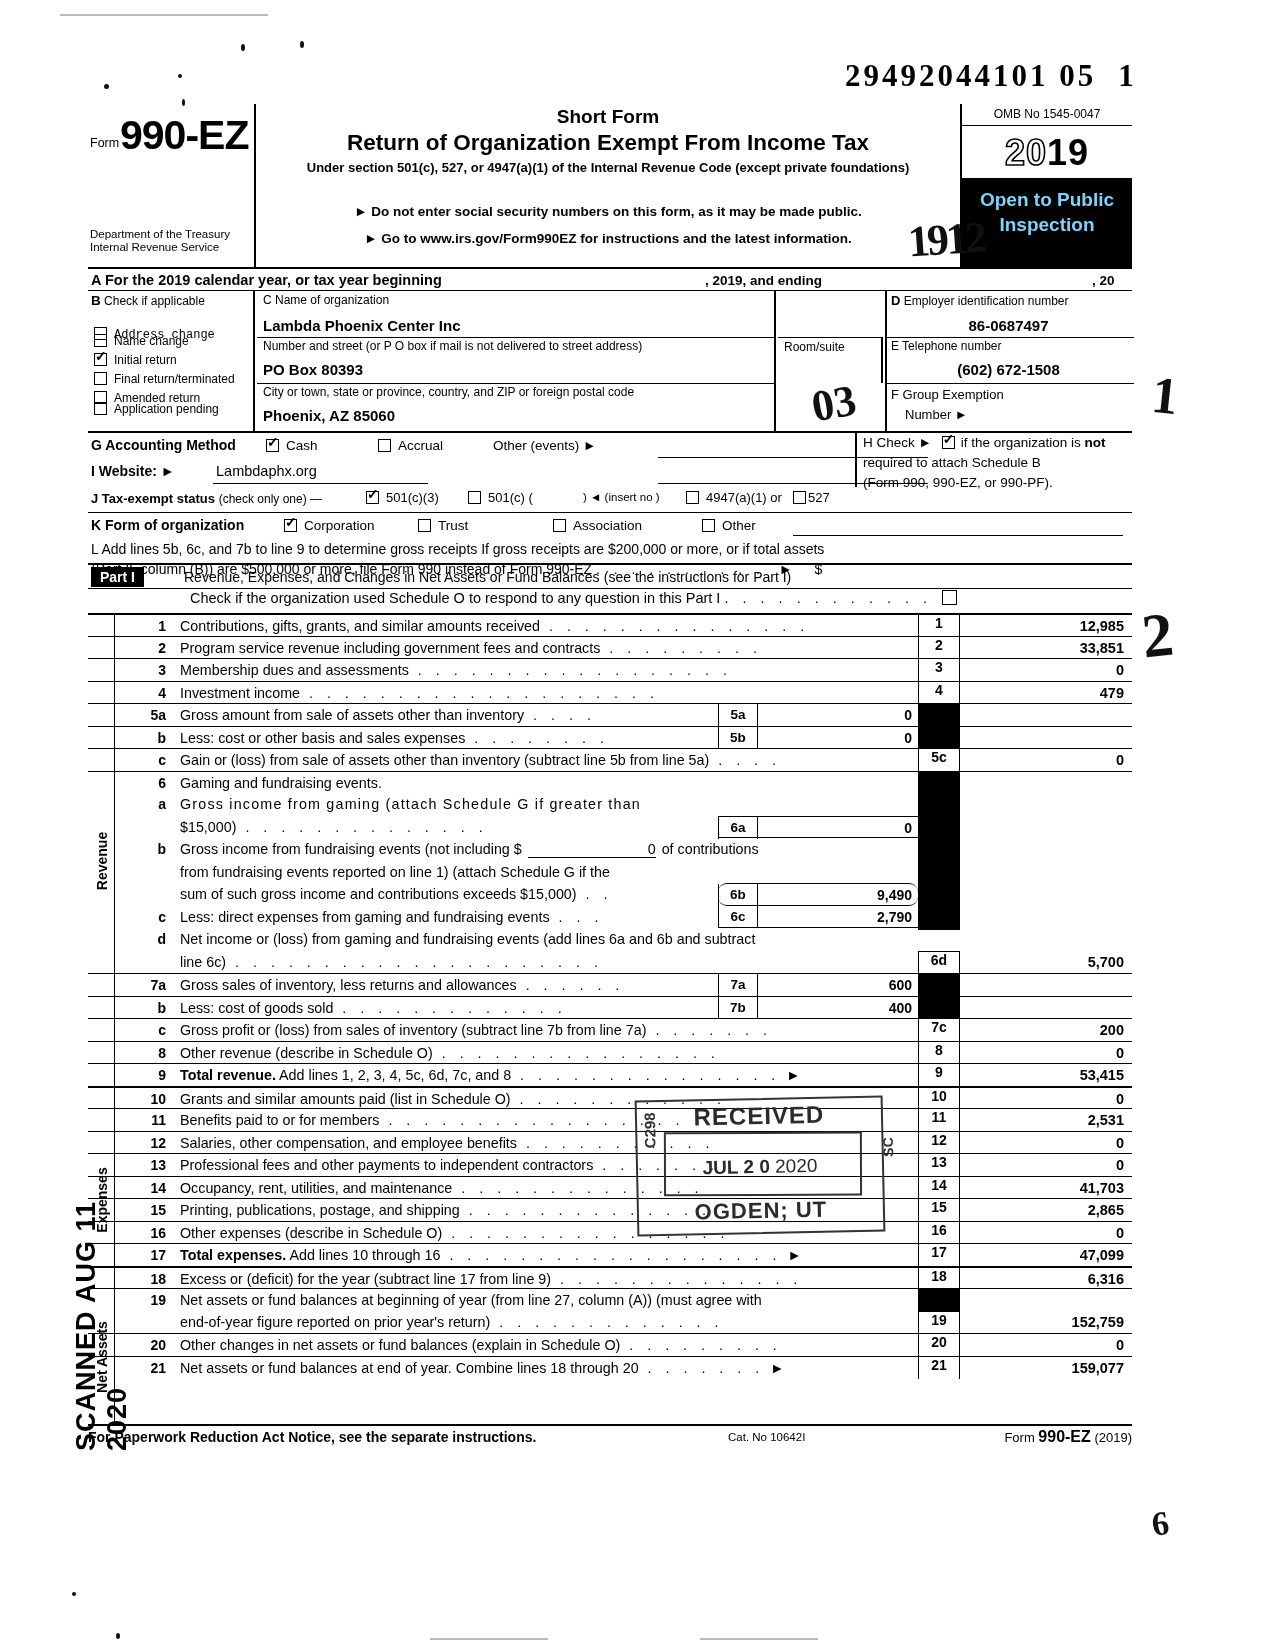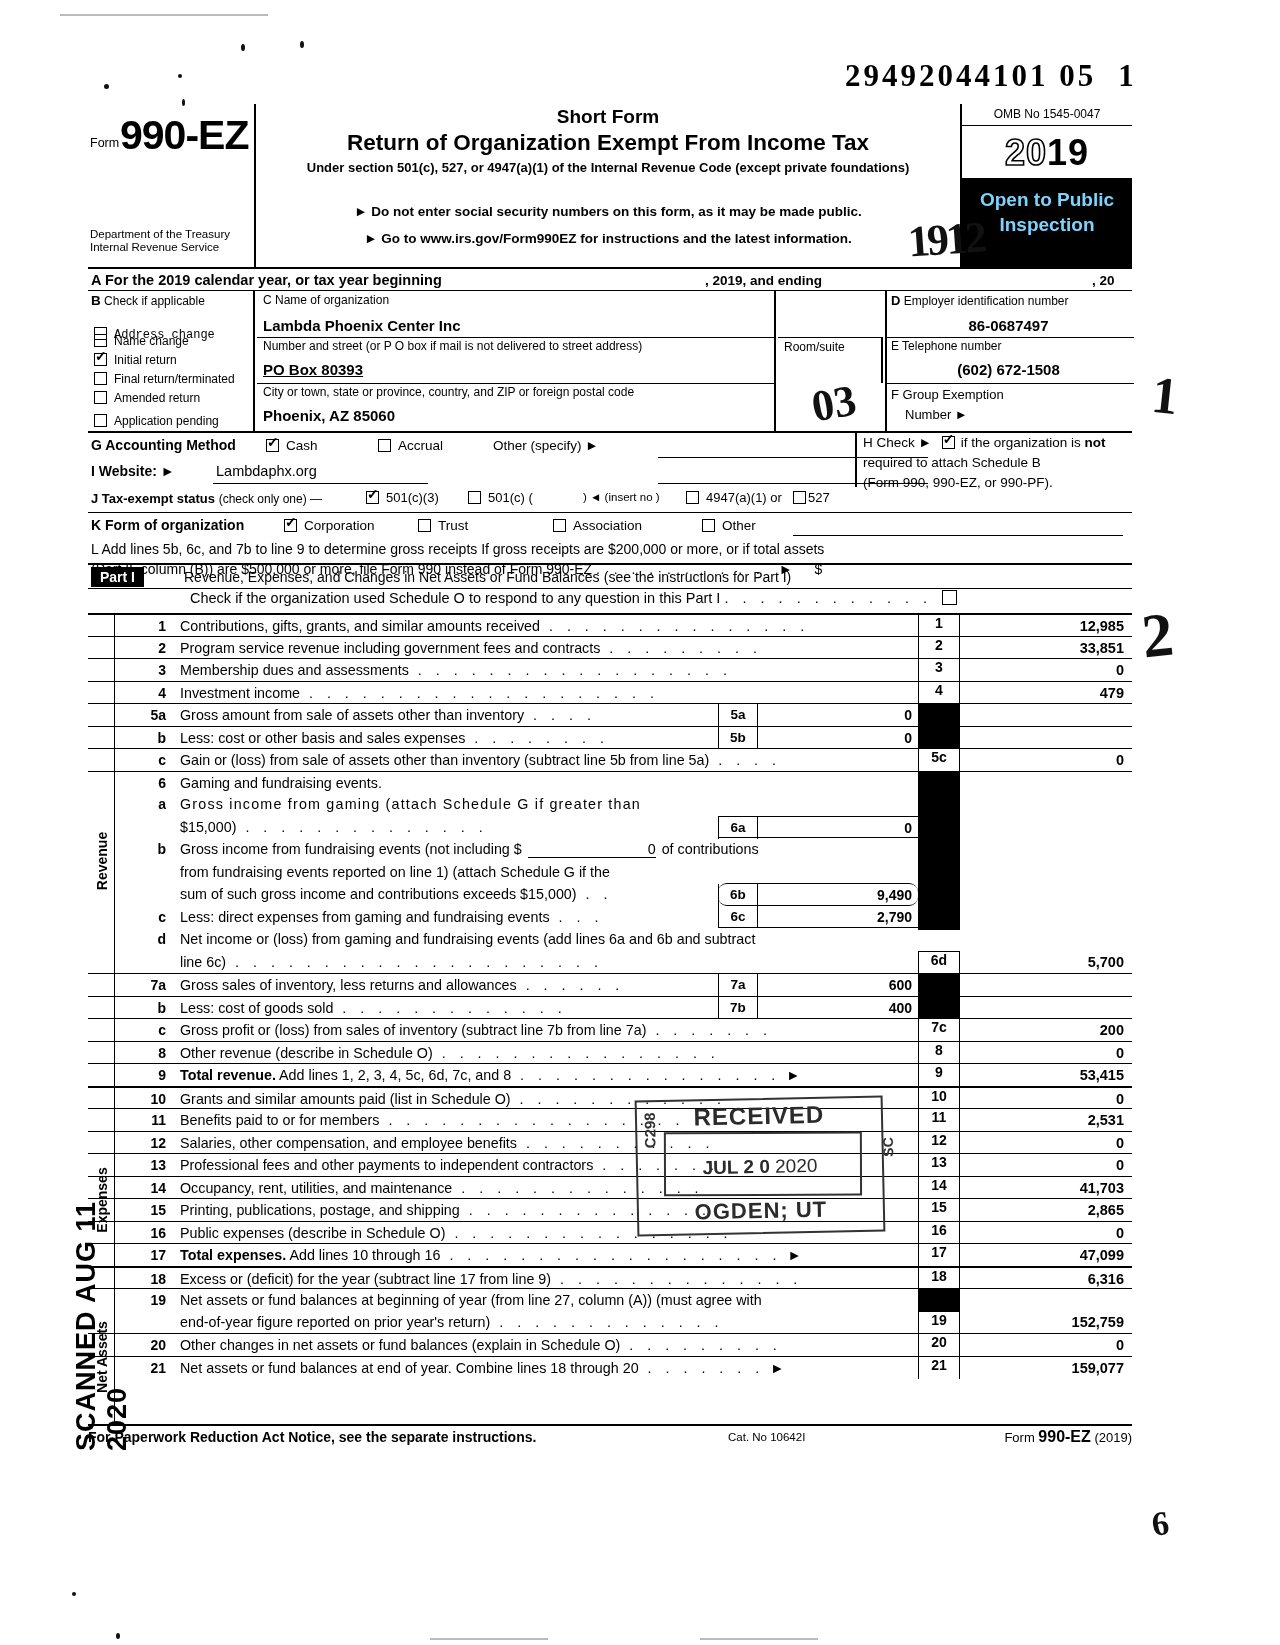--- a/index.html
+++ b/index.html
@@ -240,31 +240,31 @@
       </div>
       <div class="cb-row" style="top:62px;">
         <span class="cbx on"></span><span>Initial return</span>
       </div>
       <div class="cb-row" style="top:81px;">
         <span class="cbx"></span><span>Final return/terminated</span>
       </div>
       <div class="cb-row" style="top:100px;">
         <span class="cbx"></span><span>Amended return</span>
       </div>
-      <div class="cb-row" style="top:123px;text-align:center;">
+      <div class="cb-row" style="top:111px;text-align:center;">
         <span class="cbx"></span><span>Application pending</span>
       </div>
     </div>
 
     <div class="colC">
       <div class="sub" style="left:6px;top:2px;">C  Name of organization</div>
       <div class="val" style="left:6px;top:26px;">Lambda Phoenix Center Inc</div>
       <div class="cLine" style="top:46px;width:519px;"></div>
       <div class="sub" style="left:6px;top:48px;">Number and street (or P O  box if mail is not delivered to street address)</div>
-      <div class="val" style="left:6px;top:70px;text-decoration:underline;">PO Box 80393</div>
+      <div class="val" style="left:6px;top:70px;">PO Box 80393</div>
       <div class="cLine" style="top:92px;width:519px;"></div>
       <div class="sub" style="left:6px;top:94px;">City or town, state or province, country, and ZIP or foreign postal code</div>
       <div class="val" style="left:6px;top:116px;">Phoenix, AZ 85060</div>
     </div>
 
     <div class="colRS">
       <div class="sub">Room/suite</div>
     </div>
 
     <div class="colD">
@@ -283,21 +283,21 @@
   </div>
 
   <div class="rowG">
     <div class="lbl">G  Accounting Method</div>
     <div class="ck" style="left:178px;">
       <span class="cbx on"></span><span>Cash</span>
     </div>
     <div class="ck" style="left:290px;">
       <span class="cbx"></span><span>Accrual</span>
     </div>
-    <div class="ck" style="left:405px;">Other (specify) ►</div>
+    <div class="ck" style="left:405px;">Other (events) ►</div>
     <div class="uline" style="left:570px;top:24px;width:270px;"></div>
   </div>
 
   <div class="rowI">
     <div class="lbl">I  Website: ►</div>
     <div style="position:absolute;left:128px;top:4px;font-size:14.5px;">Lambdaphx.org</div>
     <div class="uline" style="left:125px;top:24px;width:215px;"></div>
     <div class="uline" style="left:570px;top:24px;width:270px;"></div>
   </div>
 
@@ -574,21 +574,21 @@
 
     <div class="trow">
       <div class="no">15</div>
       <div class="txt"><span>Printing, publications, postage, and shipping</span><span class="dots"> . . . . . . . . . . . . . .</span></div>
       <div class="kcol" style="top:0;height:22.5px;">15</div>
       <div class="vcol" style="top:3px;">2,865</div>
     </div>
 
     <div class="trow">
       <div class="no">16</div>
-      <div class="txt"><span>Public expenses (describe in Schedule O)</span><span class="dots">  . . . . . . . . . . . . . . . .</span></div>
+      <div class="txt"><span>Other expenses (describe in Schedule O)</span><span class="dots">  . . . . . . . . . . . . . . . .</span></div>
       <div class="kcol" style="top:0;height:22.5px;">16</div>
       <div class="vcol" style="top:3px;">0</div>
     </div>
 
     <div class="trow">
       <div class="no">17</div>
       <div class="txt"><b>Total expenses.</b><span> Add lines 10 through 16</span><span class="dots"> . . . . . . . . . . . . . . . . . . .</span><span style="margin-left:6px;font-weight:bold;">►</span></div>
       <div class="kcol" style="top:0;height:22.5px;">17</div>
       <div class="vcol" style="top:3px;">47,099</div>
     </div>

